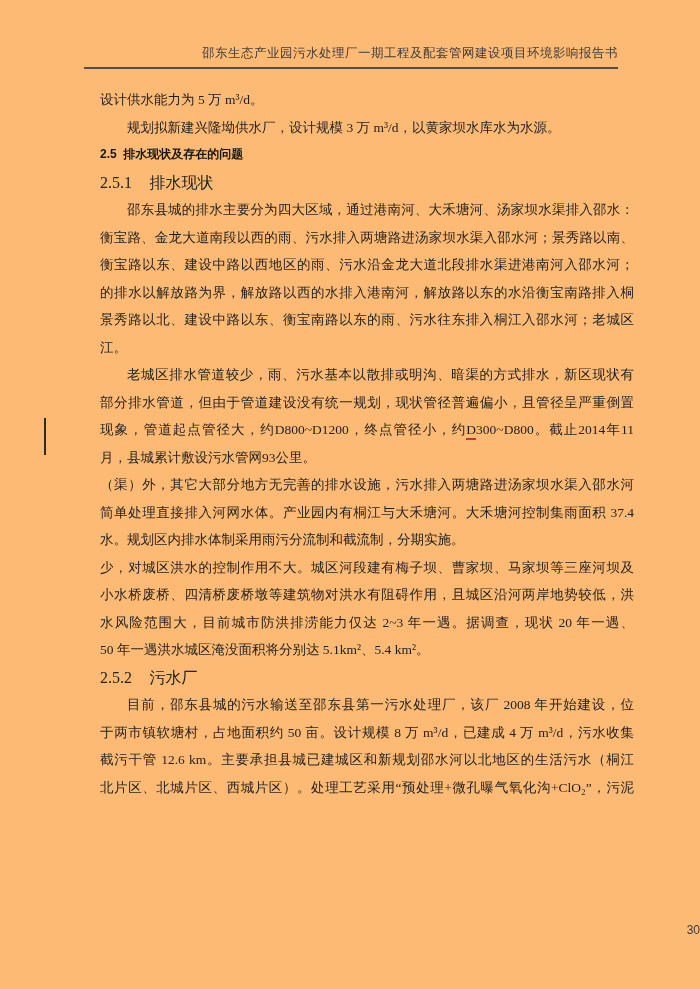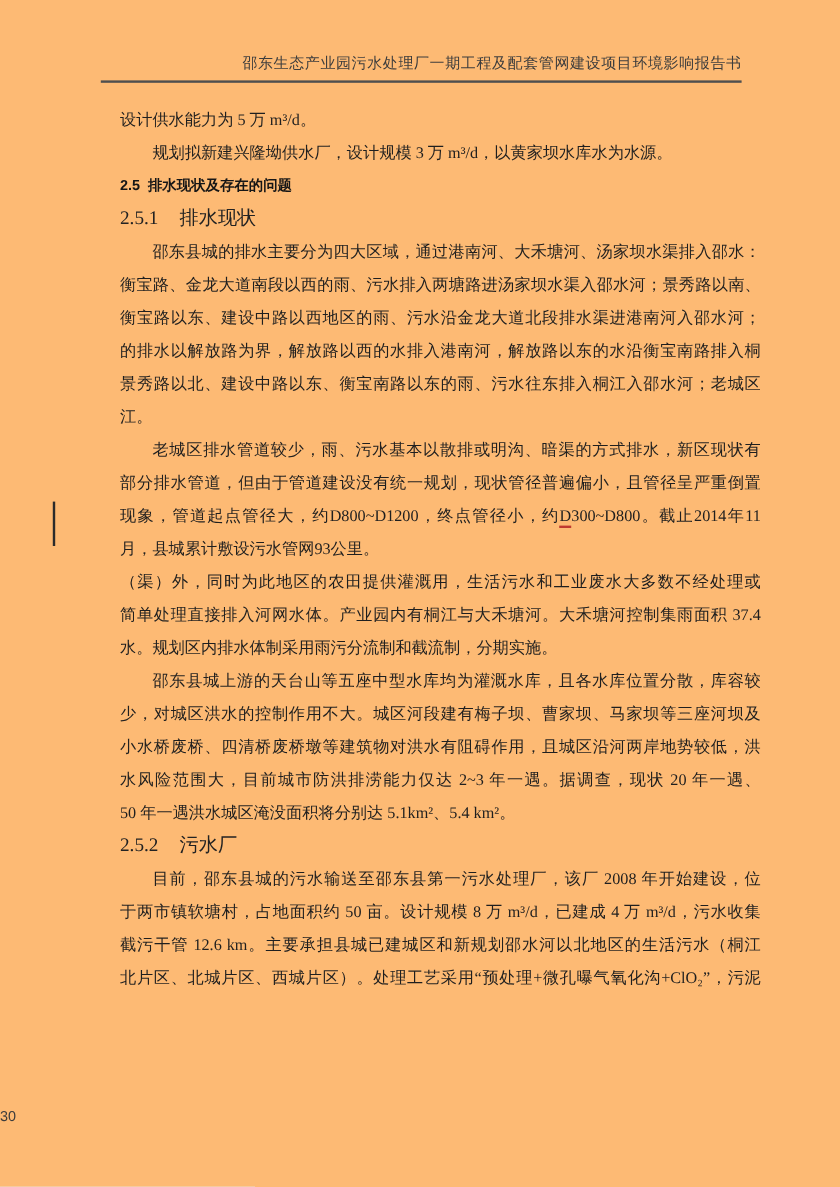--- a/index.html
+++ b/index.html
@@ -32,21 +32,21 @@
   .h-bold .num { margin-right:0.55em; }
   .h-plain { font-size:16px; color:#222; }
   .h-plain .num { margin-right:1.1em; }
   .red-underline { border-bottom:2px solid #bf3a30; padding-bottom:1px; }
   .revision-bar {
     position:absolute; left:44px; top:418px; width:2px; height:37px;
     background:#2b2b2b;
   }
   .footer {
     position:absolute; top:923px; left:0; width:700px;
-    text-align:left; font-size:12px; color:#3c3c3c;
+    text-align:right; font-size:12px; color:#3c3c3c;
     font-family:"Liberation Sans","DejaVu Sans",sans-serif;
   }
 </style>
 </head>
 <body>
 
 <div class="page">
 
   <div class="header-title">邵东生态产业园污水处理厂一期工程及配套管网建设项目环境影响报告书</div>
   <div class="header-rule"></div>
@@ -67,25 +67,24 @@
     <div class="line fill">衡宝路以东、建设中路以西地区的雨、污水沿金龙大道北段排水渠进港南河入邵水河；</div>
     <div class="line fill">的排水以解放路为界，解放路以西的水排入港南河，解放路以东的水沿衡宝南路排入桐</div>
     <div class="line fill">景秀路以北、建设中路以东、衡宝南路以东的雨、污水往东排入桐江入邵水河；老城区</div>
     <div class="line">江。</div>
 
     <div class="line fill indent">老城区排水管道较少，雨、污水基本以散排或明沟、暗渠的方式排水，新区现状有</div>
     <div class="line fill">部分排水管道，但由于管道建设没有统一规划，现状管径普遍偏小，且管径呈严重倒置</div>
     <div class="line fill"><span>现象，管道起点管径大，约D800~D1200，终点管径小，约</span><span class="red-underline">D</span><span>300~D800。截止2014年11</span></div>
     <div class="line">月，县城累计敷设污水管网93公里。</div>
 
-    <div class="line fill">（渠）外，同时为此地区的农田提供灌溉用，生活污水和工业废水大多数不经处理或</div>
+    <div class="line fill">（渠）外，其它大部分地方无完善的排水设施，污水排入两塘路进汤家坝水渠入邵水河</div>
     <div class="line fill">简单处理直接排入河网水体。产业园内有桐江与大禾塘河。大禾塘河控制集雨面积 37.4</div>
     <div class="line">水。规划区内排水体制采用雨污分流制和截流制，分期实施。</div>
 
-    <div class="line fill indent">邵东县城上游的天台山等五座中型水库均为灌溉水库，且各水库位置分散，库容较</div>
     <div class="line fill">少，对城区洪水的控制作用不大。城区河段建有梅子坝、曹家坝、马家坝等三座河坝及</div>
     <div class="line fill">小水桥废桥、四清桥废桥墩等建筑物对洪水有阻碍作用，且城区沿河两岸地势较低，洪</div>
     <div class="line fill">水风险范围大，目前城市防洪排涝能力仅达 2~3 年一遇。据调查，现状 20 年一遇、</div>
     <div class="line">50 年一遇洪水城区淹没面积将分别达 5.1km²、5.4 km²。</div>
 
     <div class="line h-plain"><span class="num">2.5.2</span><span>污水厂</span></div>
 
     <div class="line fill indent">目前，邵东县城的污水输送至邵东县第一污水处理厂，该厂 2008 年开始建设，位</div>
     <div class="line fill">于两市镇软塘村，占地面积约 50 亩。设计规模 8 万 m³/d，已建成 4 万 m³/d，污水收集</div>
     <div class="line fill">截污干管 12.6 km。主要承担县城已建城区和新规划邵水河以北地区的生活污水（桐江</div>

